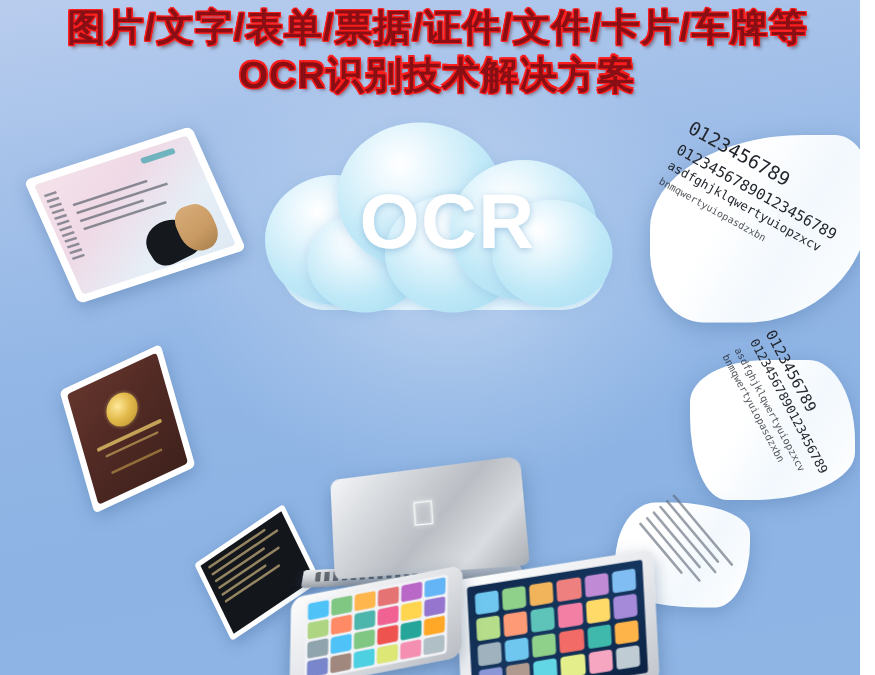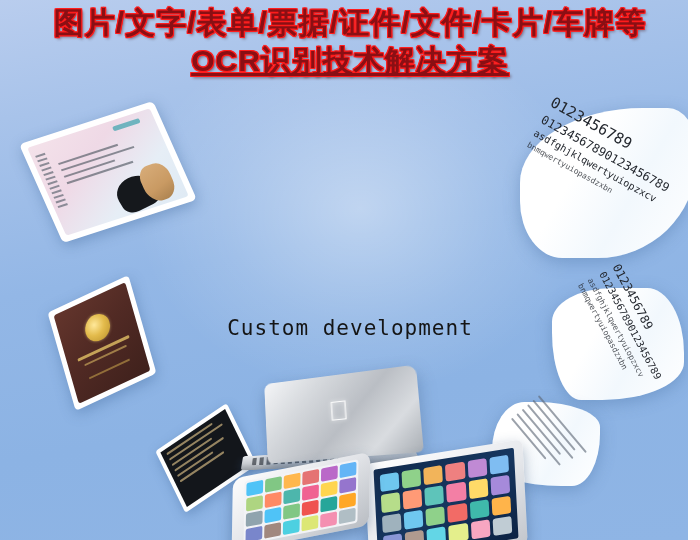--- a/index.html
+++ b/index.html
@@ -43,21 +43,21 @@
        1px -1px 0 #ff1d1d,
       -1px  1px 0 #ff1d1d,
        1px  1px 0 #ff1d1d,
        0   -1px 0 #ff1d1d,
        0    1px 0 #ff1d1d,
       -1px  0   0 #ff1d1d,
        1px  0   0 #ff1d1d,
        2px  2px 3px rgba(60,0,0,0.45);
   }
   .hl-1 { font-size: 30px; }
-  .hl-2 { font-size: 30px; margin-top: 4px; text-decoration: underline; }
+  .hl-2 { font-size: 30px; margin-top: 4px; }
 
   
   .cloud-wrap {
     position: absolute;
     left: 212px; top: 98px;
     width: 292px; height: 162px;
     z-index: 20;
   }
   .cloud-puff {
     position: absolute;
@@ -480,22 +480,31 @@
     <div class="brdoc-lines">
       <div class="ln" style="width:100%"></div>
       <div class="ln" style="width:88%"></div>
       <div class="ln" style="width:95%"></div>
       <div class="ln" style="width:80%"></div>
       <div class="ln" style="width:90%"></div>
       <div class="ln" style="width:72%"></div>
     </div>
   </div>
 
-
-  <div class="cd-en">Custom development</div>
+  <div class="cloud-wrap">
+    <div class="cloud-base"></div>
+    <div class="cloud-puff p2"></div>
+    <div class="cloud-puff p6"></div>
+    <div class="cloud-puff p1"></div>
+    <div class="cloud-puff p4"></div>
+    <div class="cloud-puff p3"></div>
+    <div class="cloud-puff p5"></div>
+    <div class="cloud-label">OCR</div>
+  </div>
+
 
   <div class="laptop">
     <div class="lt-base">
       <div class="lt-keys"></div>
     </div>
     <div class="lt-lid">
       <div class="lt-apple"></div>
     </div>
   </div>
 

